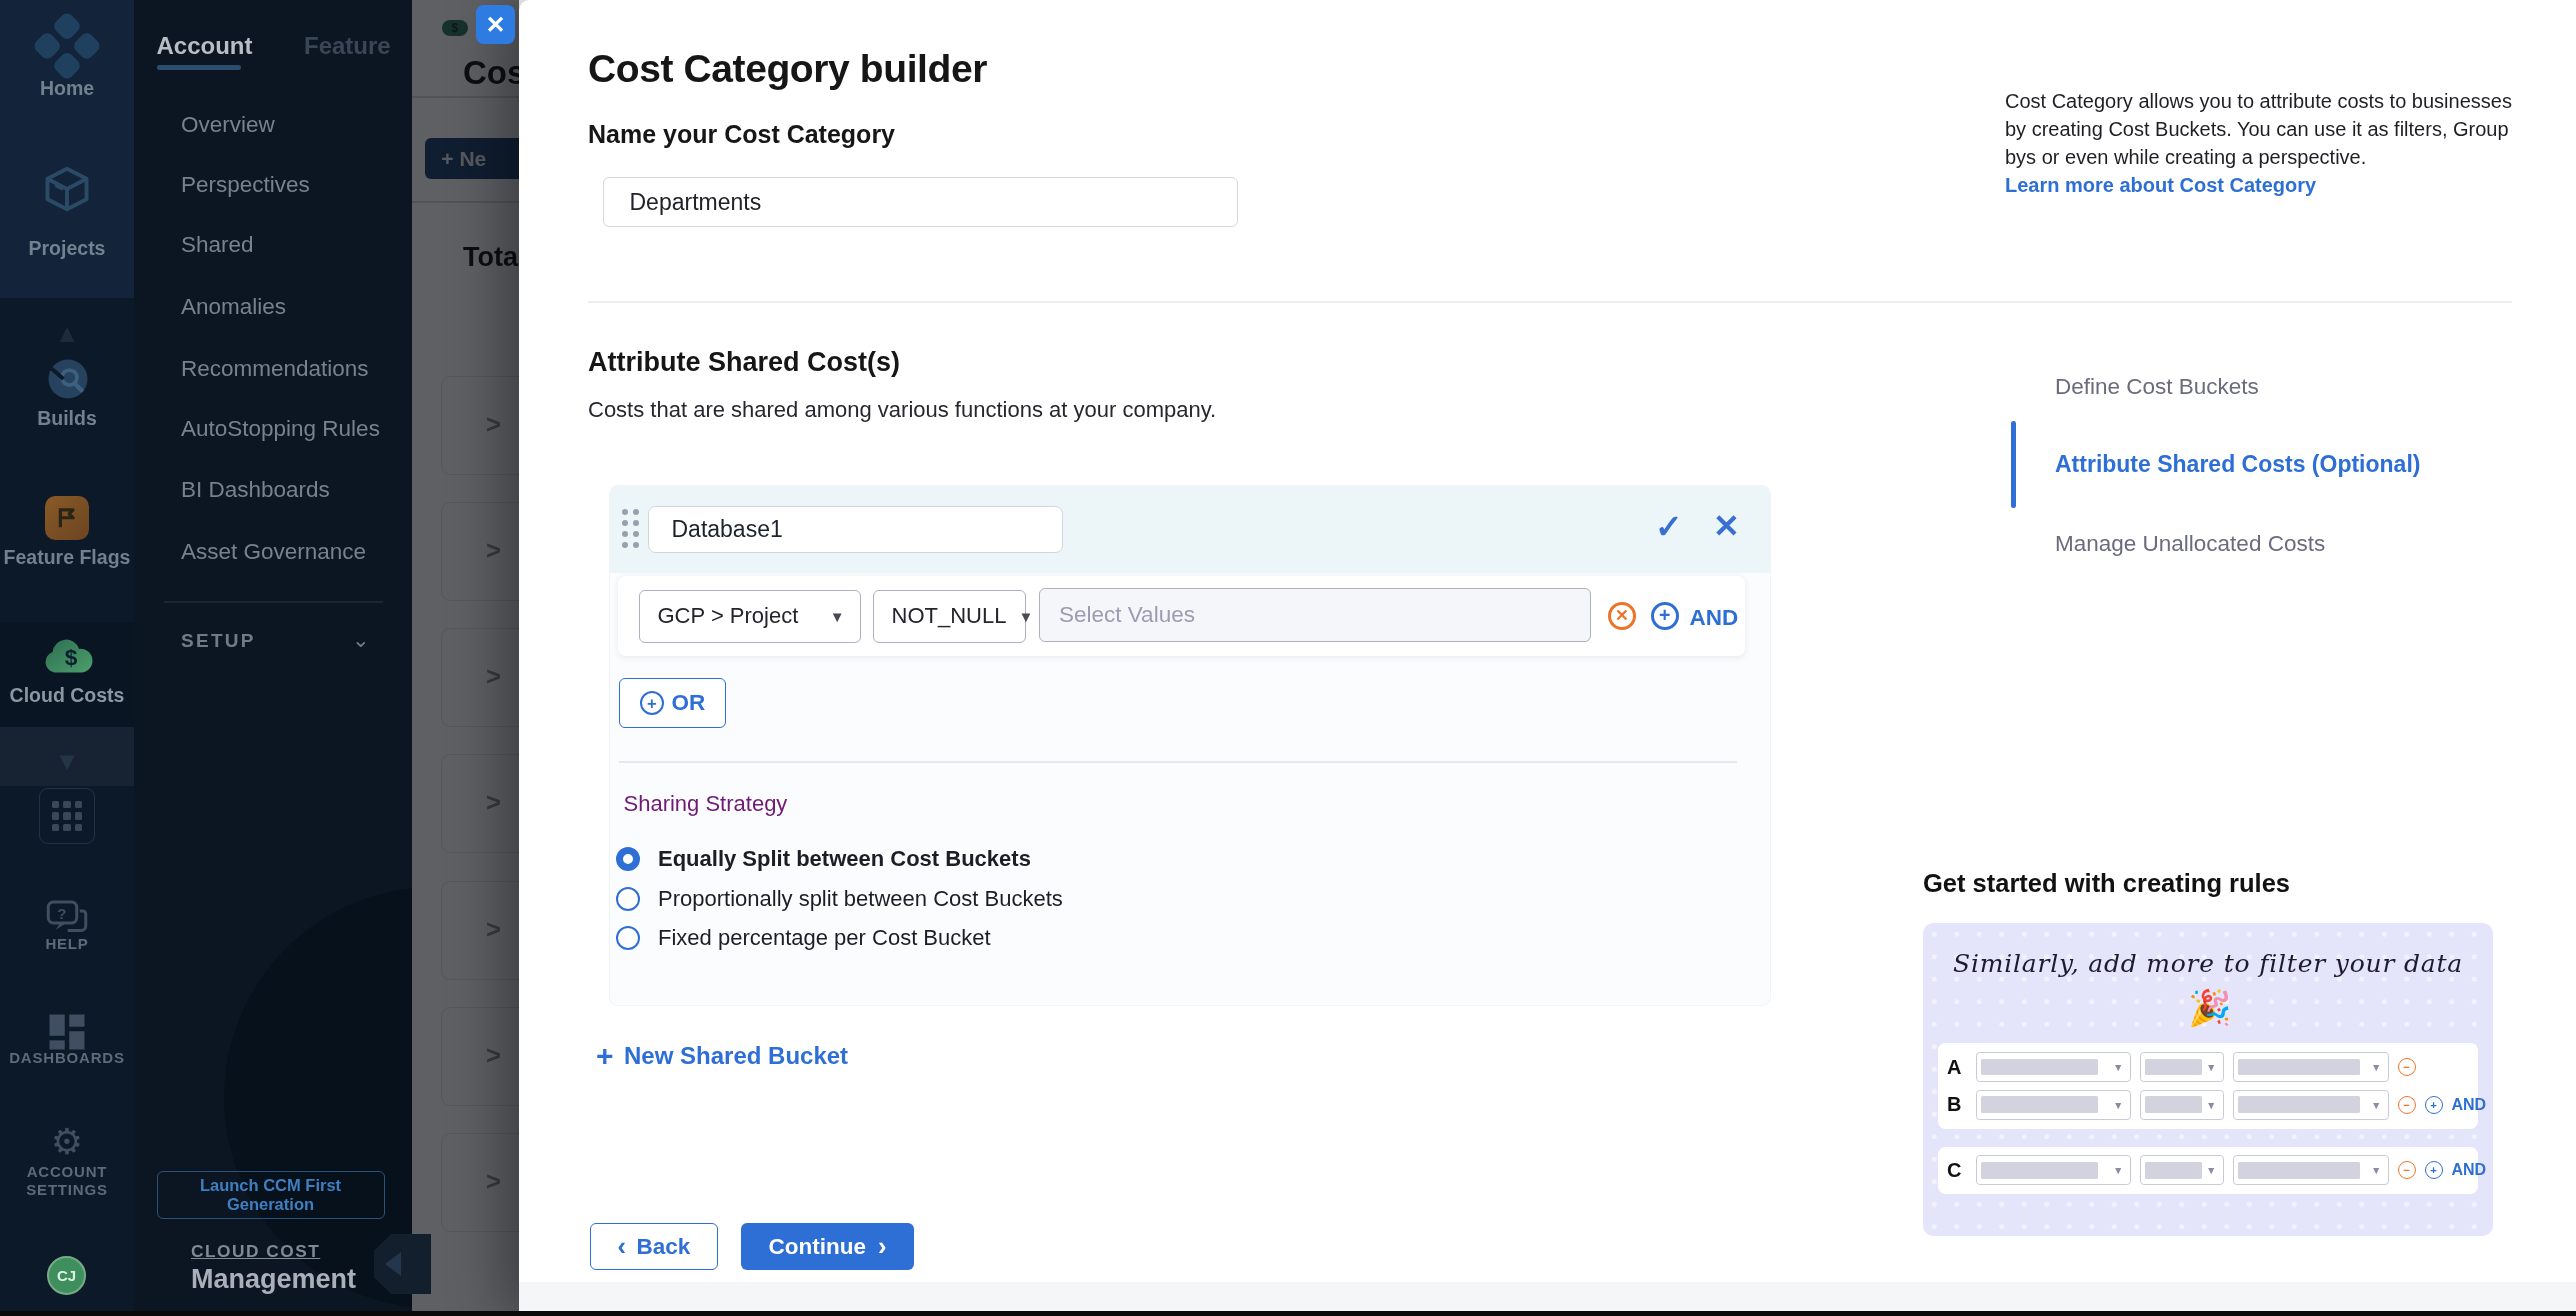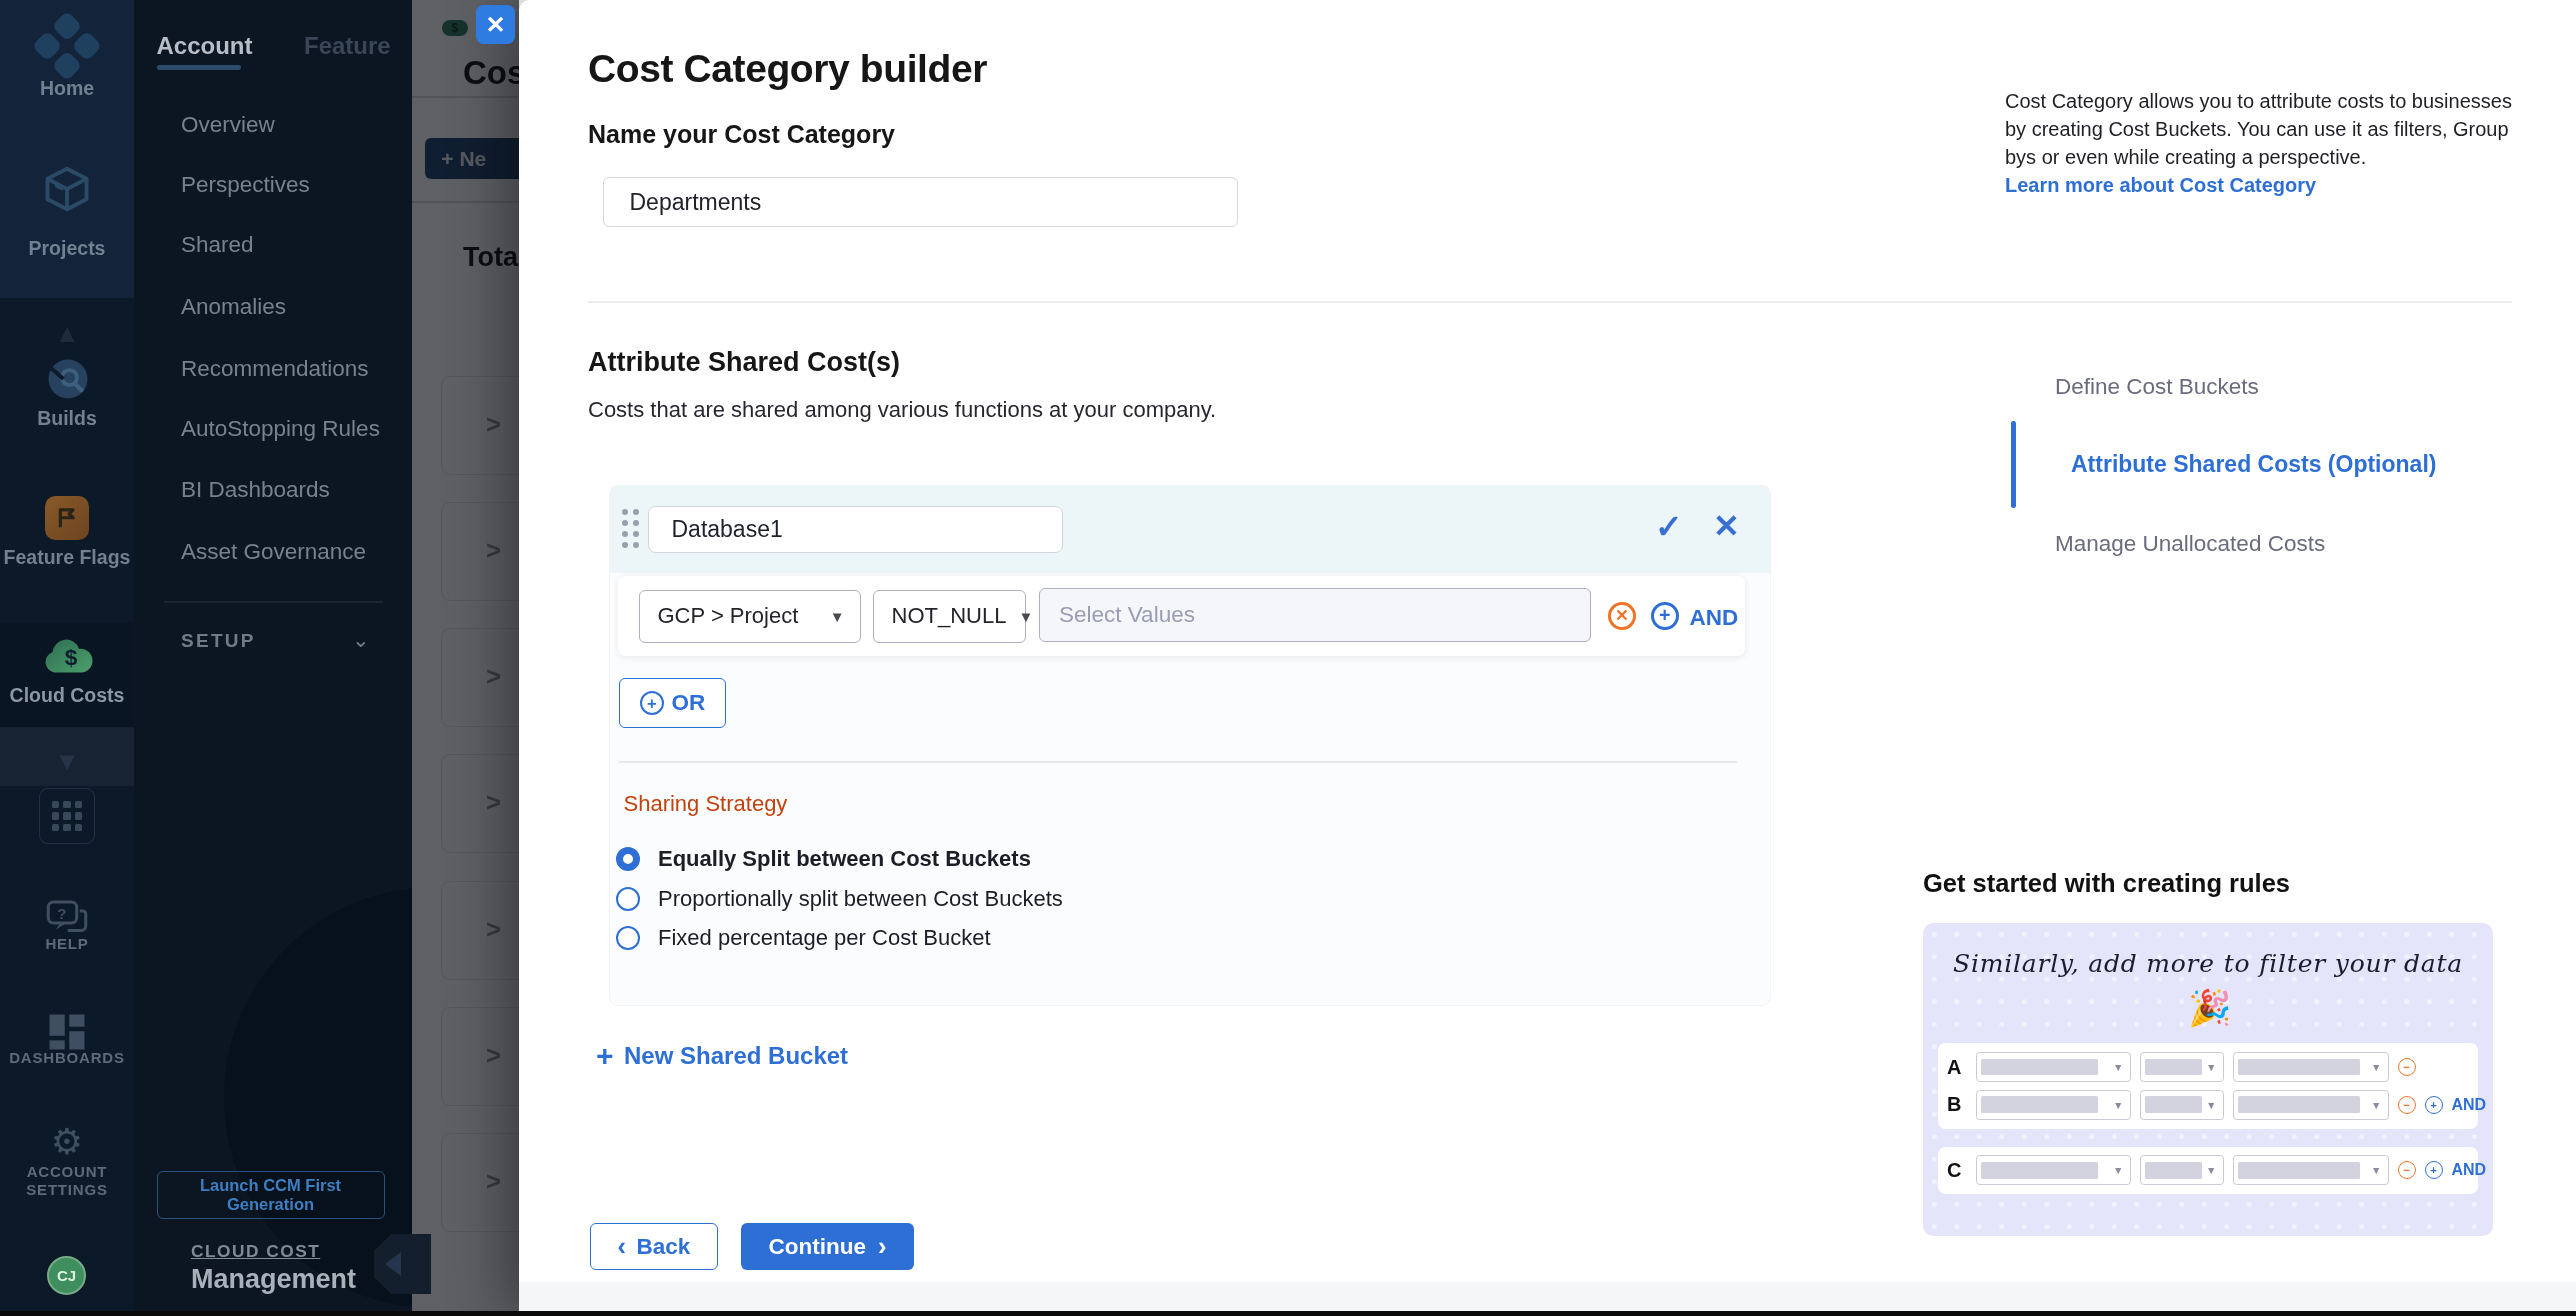--- a/index.html
+++ b/index.html
@@ -75,21 +75,21 @@
   .dd { height:53px; border:1.5px solid #aeafc0; border-radius:6px; background:#fff; display:flex; align-items:center; justify-content:space-between; padding:0 15px 0 18px; font-size:22px; color:#24242c; }
   .dd .caret { font-size:15px; color:#4a4a55; margin-left:12px; }
   .val-input { left:421px; top:12px; width:552px; height:54px; background:#f5f6fa; border:1.5px solid #aeafc0; border-radius:6px; font-size:22.5px; color:#24242c; padding-left:19.5px; font-family:"Liberation Sans",sans-serif; }
   .val-input::placeholder { color:#9b9cb4; }
   .circle-ic { width:28.6px; height:28.6px; border-radius:50%; display:flex; align-items:center; justify-content:center; font-weight:700; }
   .ic-orange { border:3px solid #ee7428; color:#ee7428; }
   .ic-blue { border:3px solid #2e6fd6; color:#2e6fd6; }
   .and-lbl { font-size:22.5px; font-weight:700; color:#2e6fd6; }
   .or-btn { left:9px; top:192px; width:107px; height:50px; background:#ffffff; border:1.5px solid #2e6fd6; border-radius:6px; display:flex; align-items:center; justify-content:center; gap:7.5px; color:#2e6fd6; font-size:22.5px; font-weight:700; }
   .hr2 { left:9px; top:275px; width:1118px; height:1.5px; background:#e6e8eb; }
-  .share-lbl { left:13.5px; top:305px; font-size:22px; color:#c2410c; }
+  .share-lbl { left:13.5px; top:305px; font-size:22px; color:#701a75; }
   .radio-row { left:6px; display:flex; align-items:center; gap:18px; height:30px; }
   .radio { width:24px; height:24px; border-radius:50%; background:#fff; }
   .radio.sel { border:7.5px solid #2e6fd6; }
   .radio.idle { border:2.3px solid #2e6fd6; }
   .radio-lbl { font-size:22px; font-weight:500; color:#1d1d26; }
 
   .new-bucket { left:77px; top:1039px; display:flex; align-items:center; gap:10.5px; color:#2e6fd6; }
   .new-bucket .plus { font-size:30px; font-weight:700; }
   .new-bucket .txt { font-size:24px; font-weight:700; }
   .back-btn { left:71px; top:1223px; width:128px; height:47px; background:#fff; border:1.5px solid #2e6fd6; border-radius:6px; color:#2e6fd6; font-size:22.5px; font-weight:700; display:flex; align-items:center; justify-content:center; gap:10.5px; }
@@ -349,21 +349,21 @@
     <span>Continue</span>
     <span class="chev-s">›</span>
   </button>
   <div class="abs drawer-footer"></div>
 
   <div class="abs help-text">Cost Category allows you to attribute costs to businesses by creating Cost Buckets. You can use it as filters, Group bys or even while creating a perspective.</div>
   <div class="abs help-link">Learn more about Cost Category</div>
 
   <div class="abs step" style="top:374px;">Define Cost Buckets</div>
   <div class="abs step-bar"></div>
-  <div class="abs step-active" style="top:451px;margin-left:16px;">Attribute Shared Costs (Optional)</div>
+  <div class="abs step-active" style="top:451px;">Attribute Shared Costs (Optional)</div>
   <div class="abs step" style="top:531px;">Manage Unallocated Costs</div>
 
   <div class="abs get-started">Get started with creating rules</div>
 
   <div class="abs illus">
     <div class="abs illus-caption">Similarly, add more to filter your data</div>
     <div class="abs illus-emoji">🎉</div>
 
     <div class="abs illus-group" style="top:120px; height:86px;">
       <div class="irow" style="left:9px; top:7.5px;">

